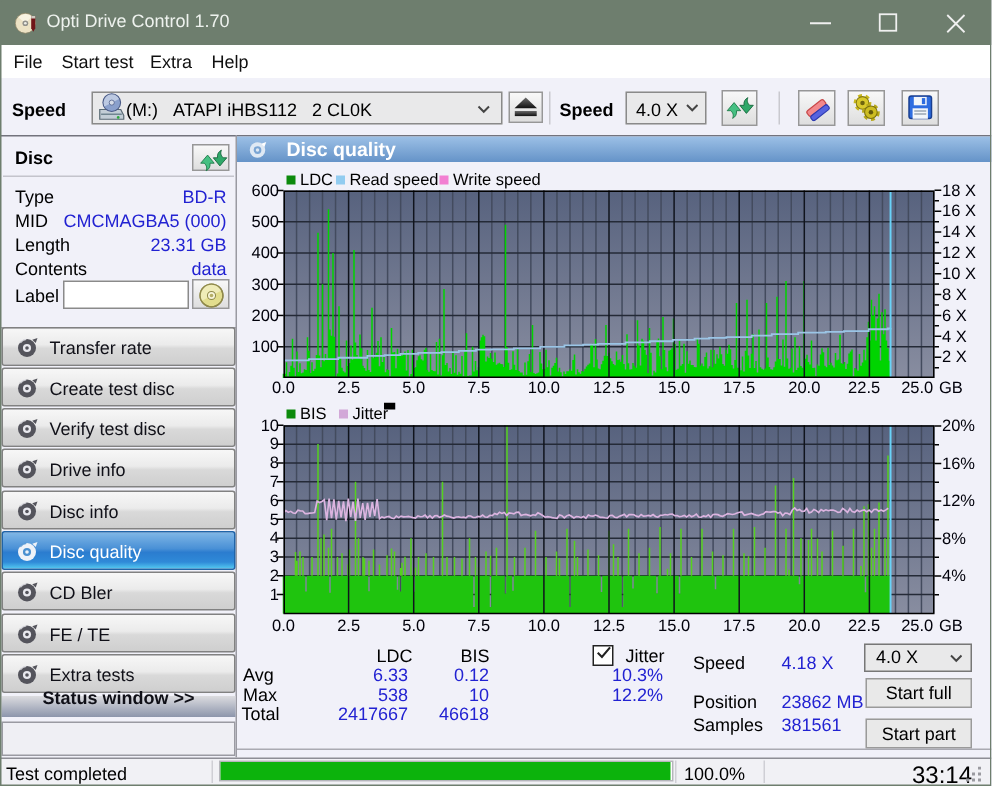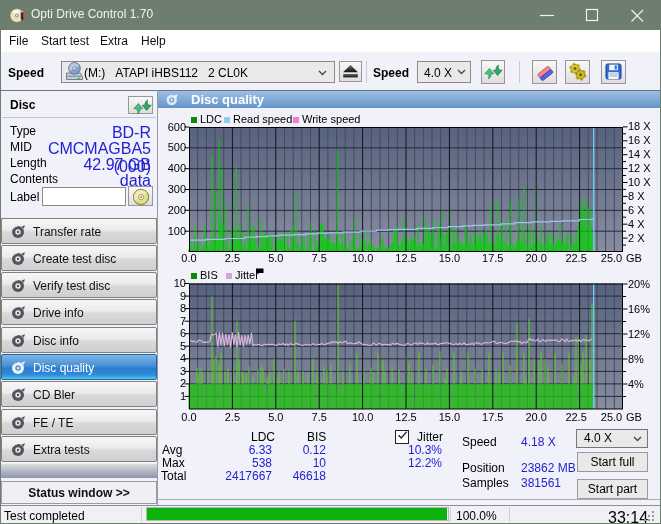--- a/index.html
+++ b/index.html
@@ -9,21 +9,21 @@
 .title{left:31px;top:7px;color:#eef2ee;font-size:12px;}
 .menubar{left:0;top:30px;width:661px;height:22px;background:#fff;}
 .menu{top:4px;font-size:12px;color:#101010;}
 .toolbar{left:0;top:52px;width:661px;height:38px;}
 .blbl{font-size:12px;font-weight:bold;color:#000;}
 .combo{background:#e9e9ea;border:1px solid #8a8a8a;}
 .tbtn{background:linear-gradient(#f8f8f8,#dedede);border:1px solid #979797;}
 .vsep{width:1px;background:#c9c9cf;}
 .lpanel-line{background:#9a9aa2;}
 .row-l{left:10px;font-size:12px;color:#000;}
-.row-v{left:8px;width:143px;font-size:16px;color:#2222d2;text-align:right;}
+.row-v{left:8px;width:143px;font-size:12px;color:#2222d2;text-align:right;}
 .sbtn{left:1px;width:156px;height:26px;border:1px solid #818181;border-radius:2px;
  background:linear-gradient(#f7f7f7 0%,#ebebeb 45%,#d9d9d9 55%,#cfcfcf 100%);}
 .sbtn .t{position:absolute;left:31px;top:6px;font-size:12px;color:#101018;}
 .sel{background:linear-gradient(180deg,#7fb6e6 0%,#4990d6 45%,#2b7ccf 55%,#2f8ad8 82%,#53c8f0 100%);border-color:#2064a8;}
 .sel .t{color:#fff;}
 .hdr{left:158px;top:91px;width:503px;height:17px;background:linear-gradient(#9cc0e6,#6593c8);border-top:0;}
 .hdr .t{position:absolute;left:33px;top:1px;font-size:13px;font-weight:bold;color:#fff;}
 .lg{font-size:11px;fill:#000;}
 .ax{font-size:11px;fill:#00000a;}
 .tick{stroke:#000;stroke-width:1;}
@@ -148,21 +148,21 @@
       <path d="M0.8 10.8L5.4 5.4l4.4 5.4H7c0.3 2.5-0.7 4.1-2.6 5.1 0.7-1.7 0.6-3.4-1.2-5.1z" fill="#46c082" stroke="#1e7a48" stroke-width="0.6"></path>
       <path d="M18.2 7.2L13.6 12.6 9.2 7.2H12C11.7 4.7 12.7 3.1 14.6 2.1c-0.7 1.7-0.6 3.4 1.2 5.1z" fill="#2fa868" stroke="#17663c" stroke-width="0.6"></path>
     </svg>
   </span>
 <div class="abs" style="left:2px;top:117px;width:154px;height:1px;background:#c4c4cc"></div>
 <span class="abs row-l" style="top:124px">Type</span>
 <span class="abs row-v" style="top:124px;width:143px">BD-R</span>
 <span class="abs row-l" style="top:140px">MID</span>
 <span class="abs row-v" style="top:140px;width:143px">CMCMAGBA5 (000)</span>
 <span class="abs row-l" style="top:156px">Length</span>
-<span class="abs row-v" style="top:156px;width:143px">42.97 GB</span>
+<span class="abs row-v" style="top:156px;width:143px">23.31 GB</span>
 <span class="abs row-l" style="top:172px">Contents</span>
 <span class="abs row-v" style="top:172px;width:143px">data</span>
 <span class="abs row-l" style="top:190px">Label</span>
 <div class="abs" style="left:42px;top:187px;width:84px;height:19px;background:#fff;border:1px solid #8a8a8a"></div>
 <div class="abs tbtn" style="left:128px;top:186px;width:25px;height:20px"></div>
 <span class="abs" style="left:132px;top:188px">
     <svg width="18" height="18" viewBox="0 0 18 18">
       <circle cx="9" cy="9" r="7.6" fill="#e2dd8d" stroke="#8f894a" stroke-width="0.9"></circle>
       <path d="M9 1.4A7.6 7.6 0 0 0 2.3 12.6l13.4-7A7.6 7.6 0 0 0 9 1.4z" fill="#efecb8"></path>
       <circle cx="9" cy="9" r="7.6" fill="none" stroke="#8f894a" stroke-width="0.9"></circle>
@@ -258,21 +258,21 @@
         <circle cx="8" cy="8" r="2.7" fill="#e8e8ee"></circle>
         <circle cx="8" cy="8" r="1.2" fill="#54545c"></circle>
         <path d="M3.5 4.5a5.5 5.5 0 0 1 4-2.4" fill="none" stroke="#e8e8ee" stroke-width="1" opacity="0.8"></path>
         <path d="M11.5 2.5l3.5-1.2-1.2 3.4z" fill="#54545c"></path>
       </svg></span>
     <span class="t">Extra tests</span>
   </div>
 
 <div class="abs" style="left:1px;top:464px;width:156px;height:14px;background:linear-gradient(#dcdce0,#8c95ab)"></div>
 <div class="abs" style="left:1px;top:481px;width:156px;height:23px;background:#efeff4;border:1px solid #9a9aa2"></div>
-<span class="abs" style="left:0;top:486px;width:158px;text-align:center;font-size:12px;font-weight:bold;color:#101018">Status window &gt;&gt;</span>
+<span class="abs" style="left:0;top:458px;width:158px;text-align:center;font-size:12px;font-weight:bold;color:#101018">Status window &gt;&gt;</span>
 
 <div class="abs hdr">
     <span style="position:absolute;left:7px;top:2px"><svg width="15" height="14" viewBox="0 0 18 16">
         <circle cx="8" cy="8" r="6.2" fill="#dfe9f4"></circle>
         <circle cx="8" cy="8" r="3.1" fill="#7aa5d4"></circle>
         <circle cx="8" cy="8" r="1.4" fill="#dfe9f4"></circle>
         <path d="M11 3l4-1.5-1.5 4z" fill="#fff"></path>
       </svg></span>
     <span class="t">Disc quality</span>
   </div>

